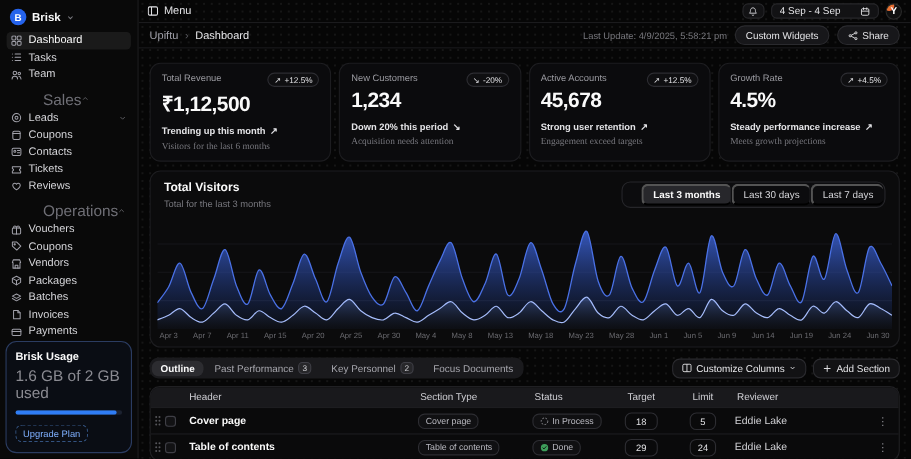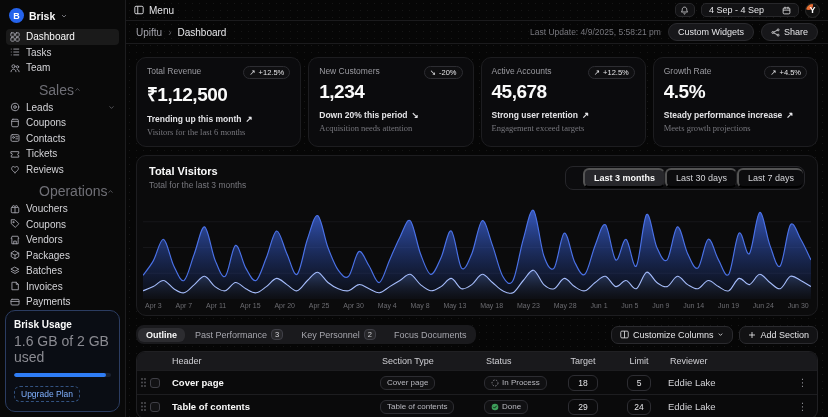--- a/index.html
+++ b/index.html
@@ -110,21 +110,21 @@
   .kpi-badge {
     display:flex; align-items:center; gap:3px; border:1px solid #2d2d32; border-radius:10px;
     padding:1px 5px; font-size:7.5px; color:#e4e4e7; background:#0f0f11;
   }
   .kpi-value { font-size:19px; font-weight:bold; color:#fafafa; letter-spacing:-0.5px; margin-top:2px; }
   .kpi-trend { font-size:8.5px; font-weight:bold; color:#e4e4e7; margin-top:7px; display:flex; gap:4px; align-items:center; }
   .kpi-sub { font-size:8.5px; color:#77777d; margin-top:3px;font-family:Liberation Serif, serif; }
 
   
   .chart-card { margin-top:8px; background:#0b0b0c; border:1px solid #1d1d20; border-radius:10px; padding:9px 0 6px; }
-  .chart-head { display:flex; align-items:flex-end; justify-content:space-between; padding:0 12px 6px;gap:32px; }
+  .chart-head { display:flex; align-items:flex-start; justify-content:space-between; padding:0 12px 6px;gap:32px; }
   .chart-title { font-size:11px; font-weight:bold; color:#fafafa; }
   .chart-sub { font-size:8.5px; color:#77777d; margin-top:3px; }
   .seg-group { display:flex; border:1px solid #26262a; border-radius:8px; padding:1px; background:#0c0c0e; }
   .seg {
     font-size:9px; color:#d4d4d8; padding:3px 9px; border-radius:6px; cursor:pointer;
     border-right:1px solid #202023; font-family:inherit; background:none;
   }
   .seg:last-child { border-right:none; }
   .seg.active { background:#27272b; color:#fafafa; font-weight:bold;margin-left:16px; }
   .chart-plot { display:block; width:100%; height:103px; padding:0 6px; }

